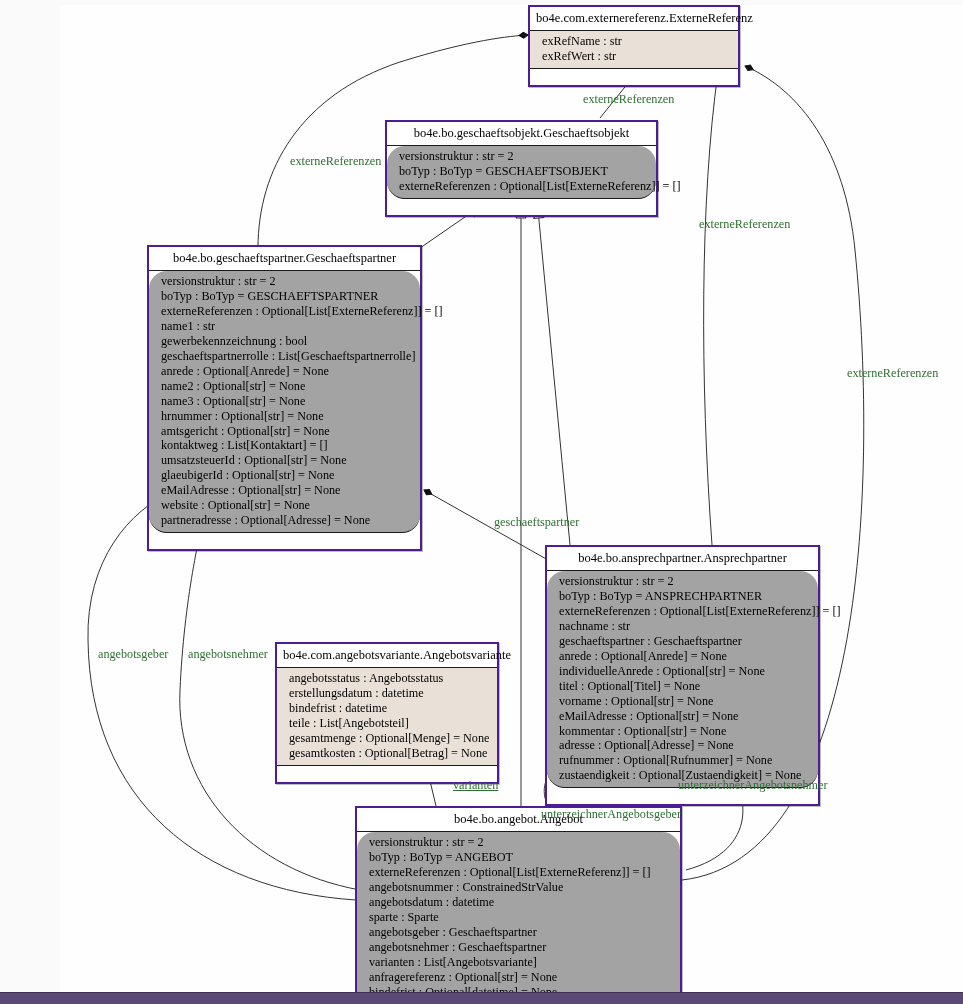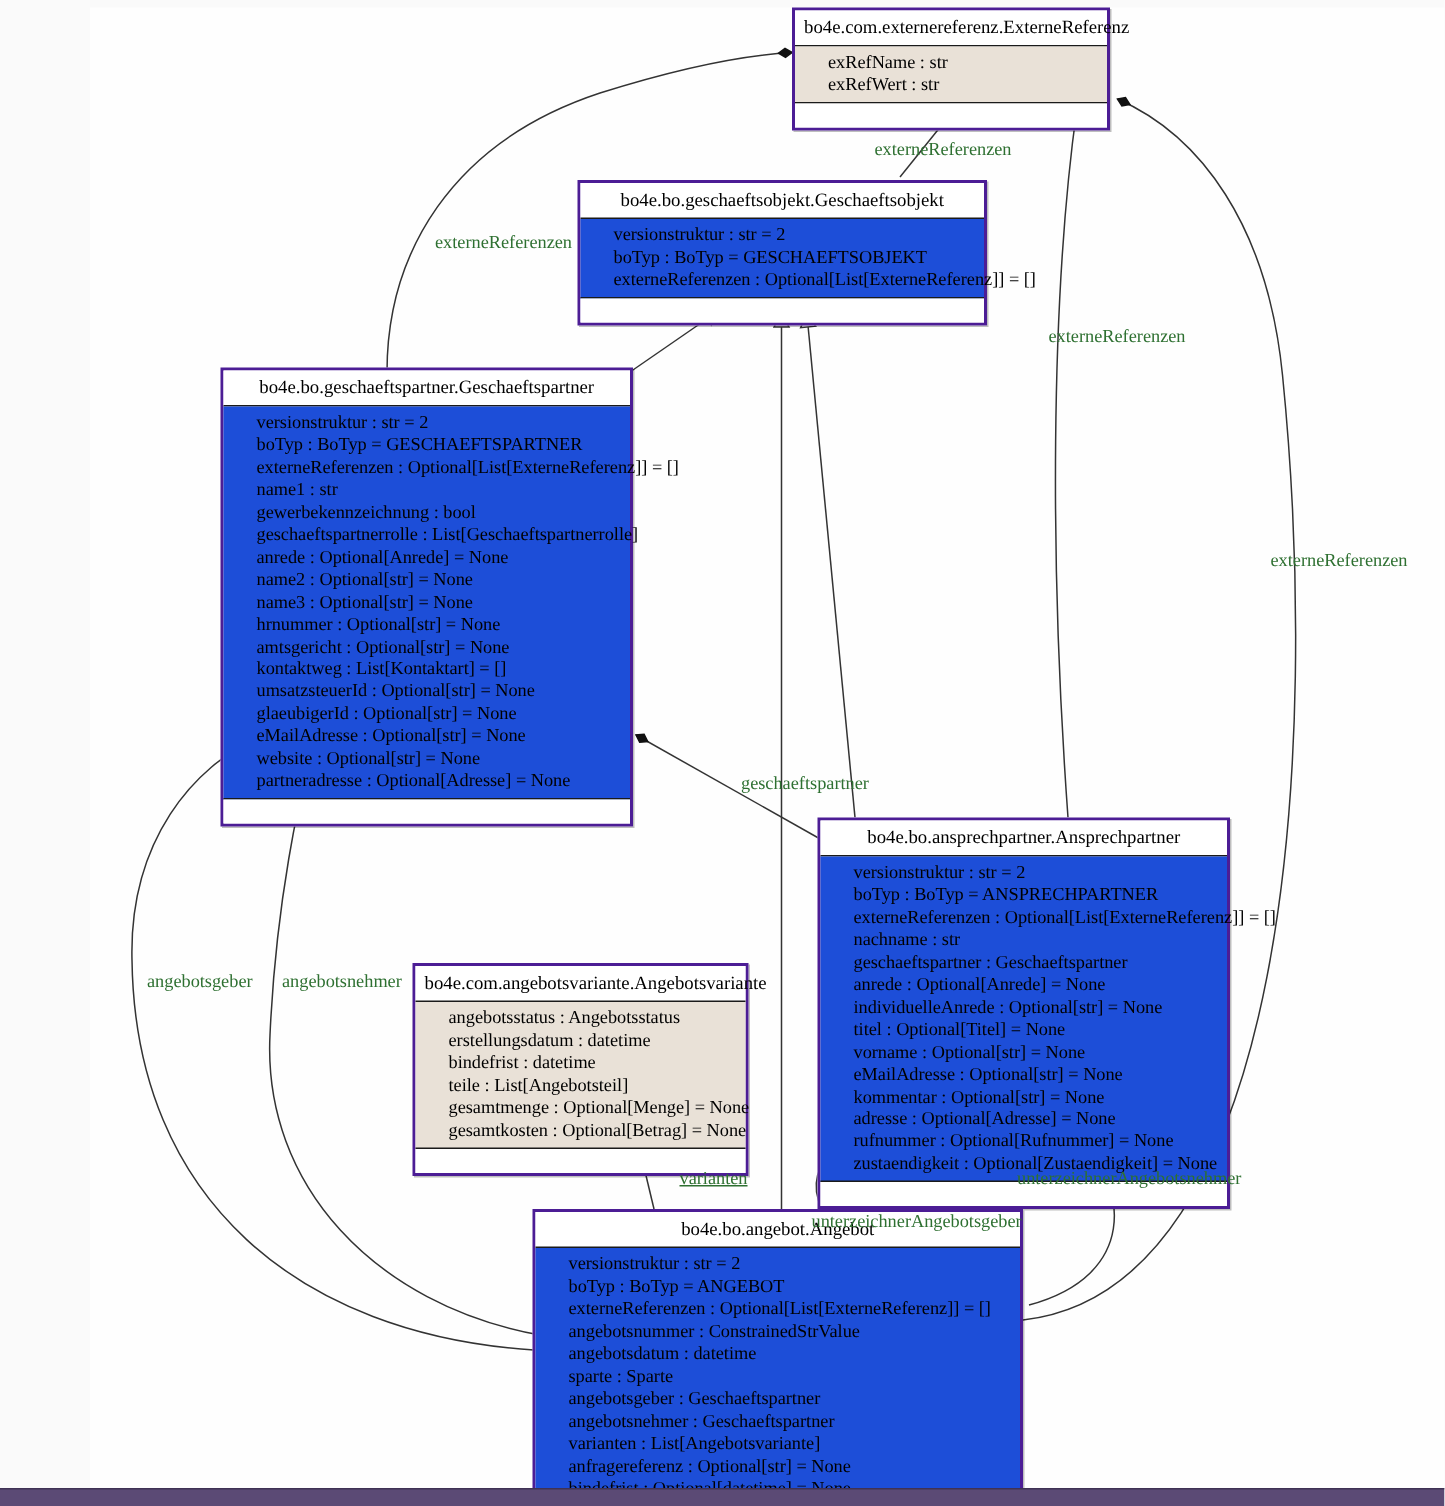--- a/index.html
+++ b/index.html
@@ -41,32 +41,32 @@
     text-align: center;
     font-size: 12.5px;
     line-height: 1.45;
     padding: 2px 6px 3px 6px;
     border-bottom: 1px solid #1a1a1a;
     background: #ffffff;
     color: #000;
     white-space: nowrap;
   }
   .uml-attrs {
-    padding: 3px 5px 4px 22px;
+    padding: 3px 5px 4px 12px;
     border-bottom: 1px solid #1a1a1a;
     font-size: 12.2px;
     line-height: 1.225;
     color: #000;
   }
   .uml-attrs div { white-space: nowrap; }
   .uml-methods {
     height: 16px;
     background: #ffffff;
   }
-  .fill-green .uml-attrs { background: #1d4ed8; }
+  .fill-green .uml-attrs { background: #a3a3a3; border-radius: 18px; }
   .fill-beige .uml-attrs { background: #e9e1d7; }
   .edge-label {
     position: absolute;
     color: #2e7031;
     font-size: 12.2px;
     white-space: nowrap;
     font-family: "Liberation Serif", "DejaVu Serif", serif;
   }
   #bottom-bar {
     position: absolute;

